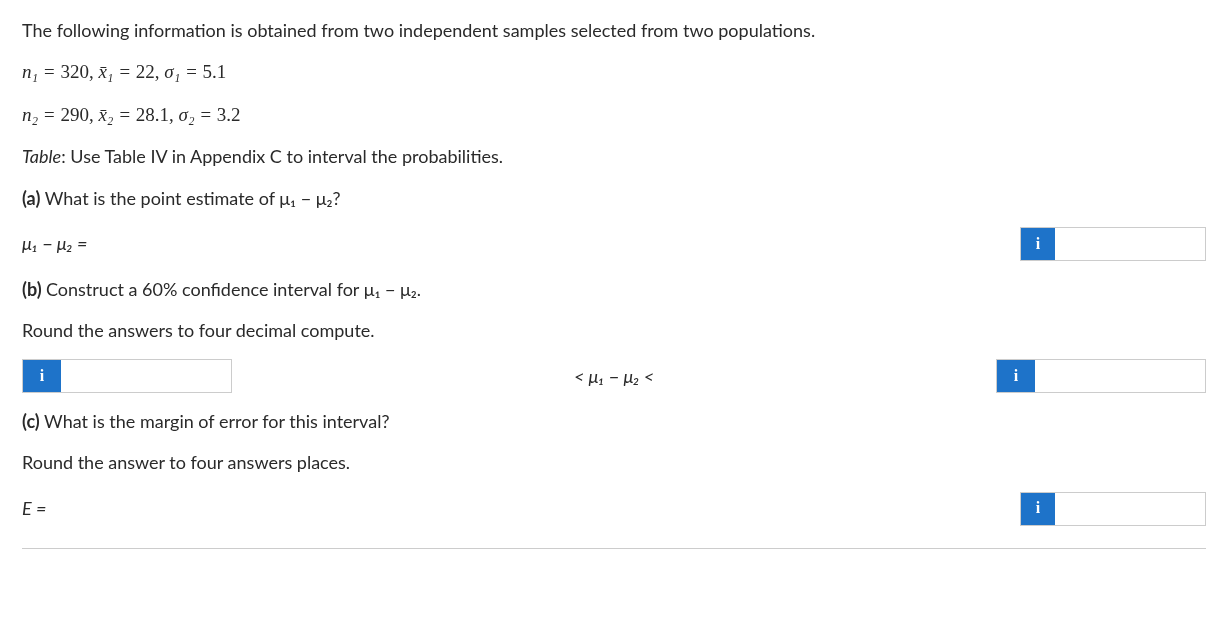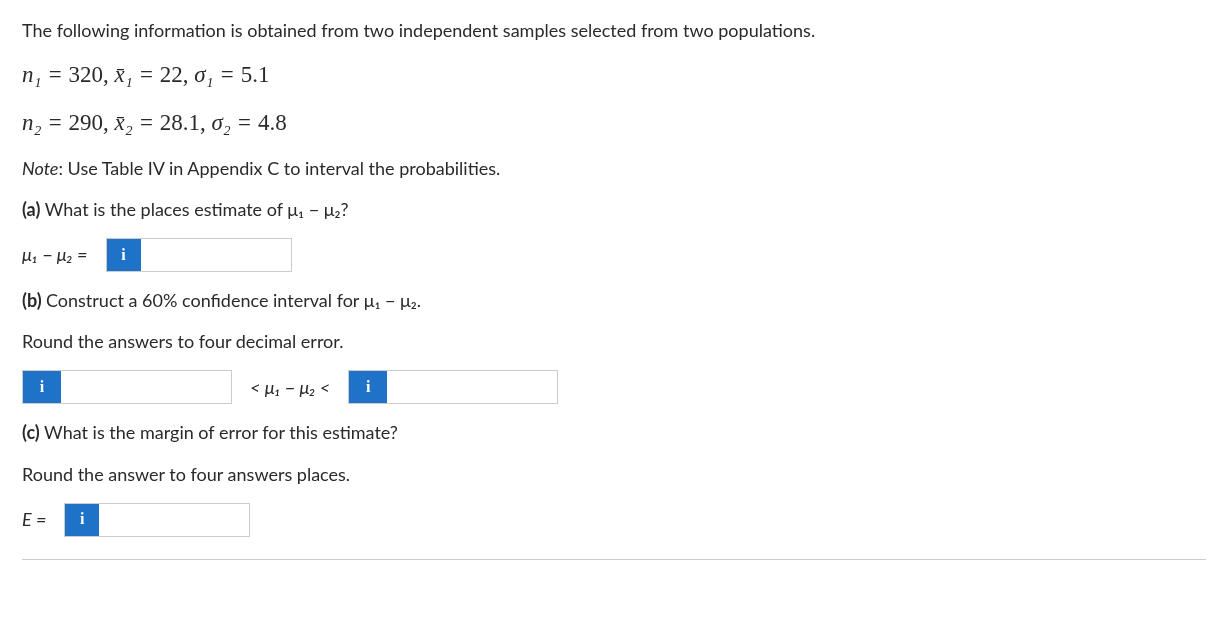--- a/index.html
+++ b/index.html
@@ -8,21 +8,21 @@
     margin: 0;
     padding: 18px 22px;
     width: 1228px;
     box-sizing: border-box;
     font-size: 18px;
     line-height: 1.4;
   }
   .block { margin-bottom: 16px; }
   .serif {
     font-family: "Times New Roman", Times, serif;
-    font-size: 23px;
+    font-size: 19px;
   }
   .italic { font-style: italic; }
   .bold { font-weight: 700; }
   .input-group {
     display: inline-flex;
     align-items: stretch;
     vertical-align: middle;
     border: 1px solid #ccc;
     height: 34px;
     box-sizing: border-box;
@@ -47,79 +47,80 @@
     font-size: 16px;
     padding: 0 8px;
     width: 150px;
     height: 100%;
     box-sizing: border-box;
   }
   .txt-field.wide { width: 170px; }
   .row {
     display: flex;
     align-items: center;
-    gap: 18px;
+    gap: 10px;
     margin-bottom: 16px;
+    justify-content: space-between;
   }
   hr.sep {
     border: none;
     border-top: 1px solid #ccc;
     margin-top: 22px;
     width: 100%;
   }
 </style>
 </head>
 <body>
 
 <div class="block">The following information is obtained from two independent samples selected from two populations.</div>
 
 <div class="block serif">
   <span class="italic">n₁ = </span><span>320,</span><span class="italic"> x̄₁ = </span><span>22,</span><span class="italic"> σ₁ = </span><span>5.1</span>
 </div>
 
 <div class="block serif">
-  <span class="italic">n₂ = </span><span>290,</span><span class="italic"> x̄₂ = </span><span>28.1,</span><span class="italic"> σ₂ = </span><span>4.8</span>
+  <span class="italic">n₂ = </span><span>290,</span><span class="italic"> x̄₂ = </span><span>28.1,</span><span class="italic"> σ₂ = </span><span>3.2</span>
 </div>
 
 <div class="block">
-  <span class="italic">Note</span><span>: Use Table IV in Appendix C to interval the probabilities.</span>
+  <span class="italic">Table</span><span>: Use Table IV in Appendix C to interval the probabilities.</span>
 </div>
 
 <div class="block">
-  <span class="bold">(a) </span><span>What is the places estimate of μ₁ − μ₂?</span>
+  <span class="bold">(a) </span><span>What is the point estimate of μ₁ − μ₂?</span>
 </div>
 
 <div class="row">
   <span class="italic">μ₁ − μ₂ = </span>
   <span class="input-group">
     <span class="info-btn">i</span>
     <input type="text" class="txt-field" style="">
   </span>
 </div>
 
 <div class="block">
   <span class="bold">(b) </span><span>Construct a 60% confidence interval for μ₁ − μ₂.</span>
 </div>
 
-<div class="block">Round the answers to four decimal error.</div>
+<div class="block">Round the answers to four decimal compute.</div>
 
 <div class="row">
   <span class="input-group">
     <span class="info-btn square">i</span>
     <input type="text" class="txt-field wide" style="">
   </span>
   <span class="italic"> &lt; μ₁ − μ₂ &lt; </span>
   <span class="input-group">
     <span class="info-btn square">i</span>
     <input type="text" class="txt-field wide" style="">
   </span>
 </div>
 
 <div class="block">
-  <span class="bold">(c) </span><span>What is the margin of error for this estimate?</span>
+  <span class="bold">(c) </span><span>What is the margin of error for this interval?</span>
 </div>
 
 <div class="block">Round the answer to four answers places.</div>
 
 <div class="row">
   <span class="italic">E = </span>
   <span class="input-group">
     <span class="info-btn">i</span>
     <input type="text" class="txt-field" style="">
   </span>

